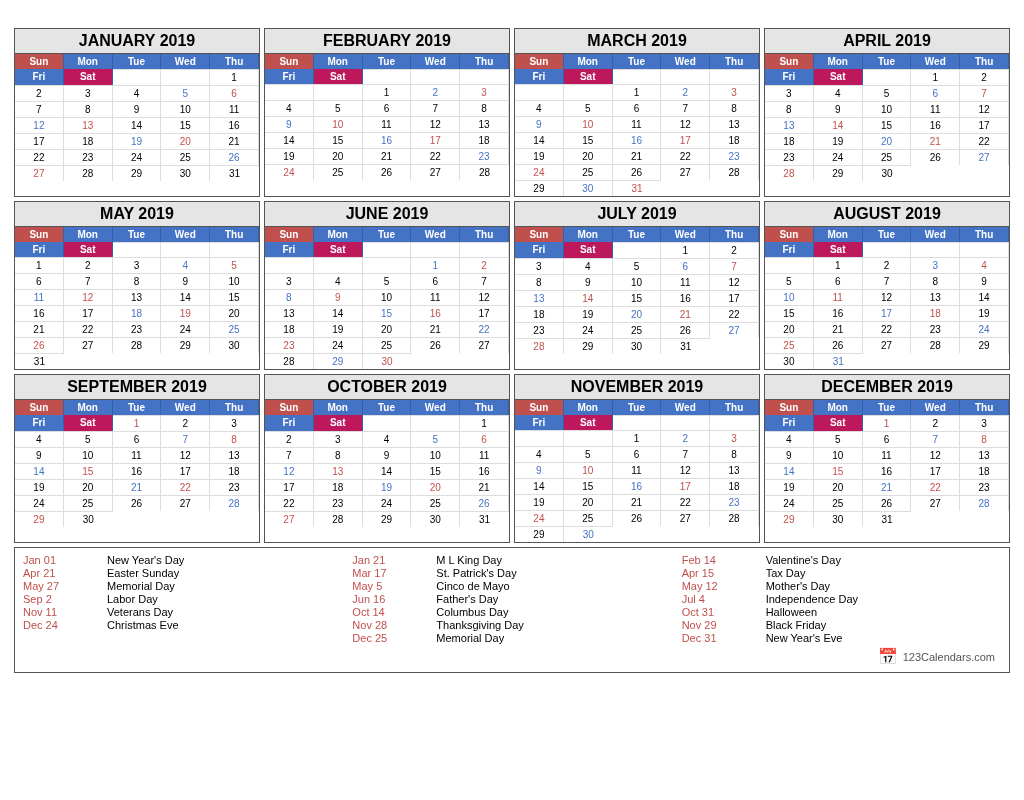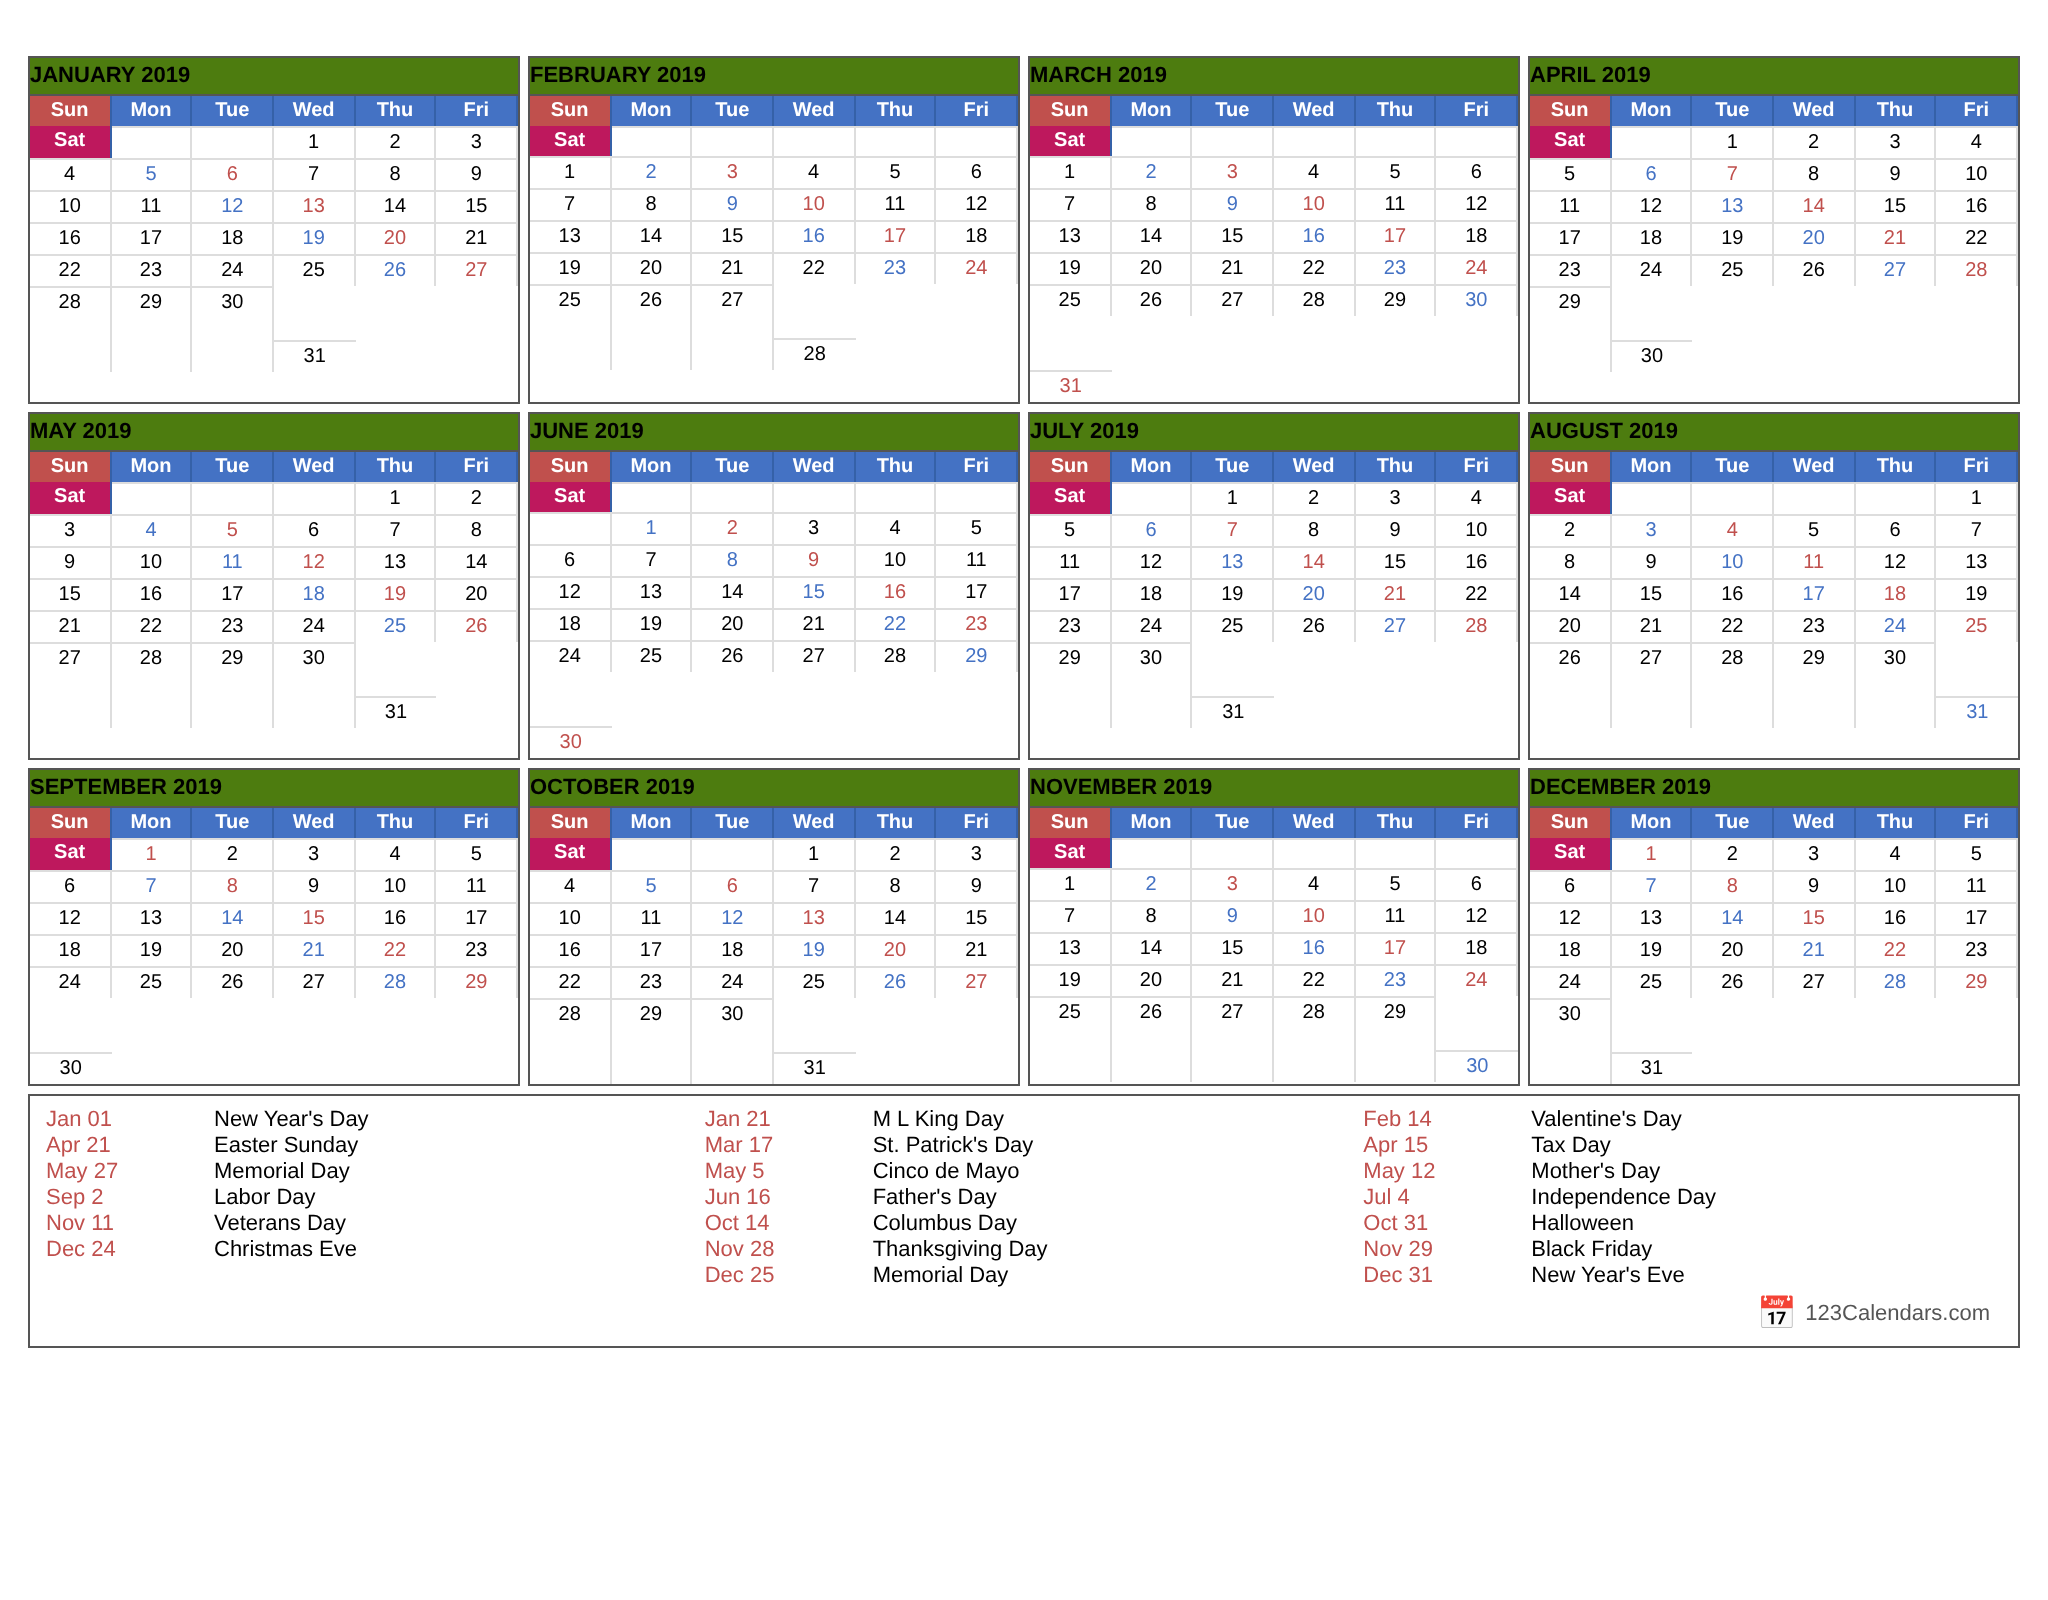--- a/index.html
+++ b/index.html
@@ -22,29 +22,30 @@
       display: grid;
       grid-template-columns: repeat(4, 1fr);
       gap: 4px;
       padding: 0 4px;
     }
     .month-cal {
       border: 1px solid #555;
       font-size: 11px;
     }
     .month-title {
+      text-align: center;
       font-weight: bold;
-      font-size: 11px;
+      font-size: 16px;
       padding: 3px 0;
-      background: #4d7c0f;
+      background: #e5e5e5;
       border-bottom: 1px solid #555;
     }
     .cal-grid {
       display: grid;
-      grid-template-columns: repeat(6, 1fr);
+      grid-template-columns: repeat(5, 1fr);
     }
     .day-header {
       text-align: center;
       font-weight: bold;
       font-size: 10px;
       padding: 2px 0;
       background: #4472c4;
       color: #fff;
       border-right: 1px solid #3561a8;
     }
@@ -52,21 +53,21 @@
     .day-header.sun { background: #c0504d; color: #fff; }
     .day-header.sat { background: #be185d; color: #fff; }
     .day-cell {
       text-align: center;
       padding: 2px 0;
       font-size: 10px;
       border-right: 1px solid #ddd;
       border-top: 1px solid #ddd;
       color: #000;
     }
-    .day-cell:last-child { border-right: none; margin-top: 27px; }
+    .day-cell:last-child { border-right: none; }
     .day-cell.sun { color: #c0504d; }
     .day-cell.sat { color: #4472c4; }
     .day-cell.empty { background: #fff; }
 
     
     .holidays-section {
       border: 1px solid #555;
       margin: 4px 4px 0 4px;
       padding: 6px 8px;
       display: grid;

